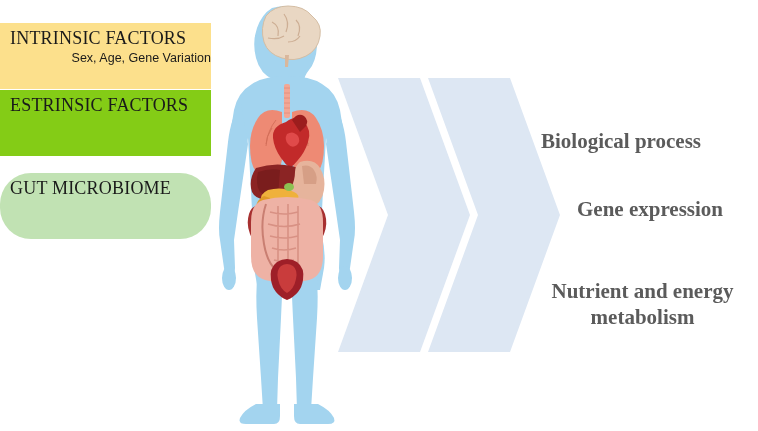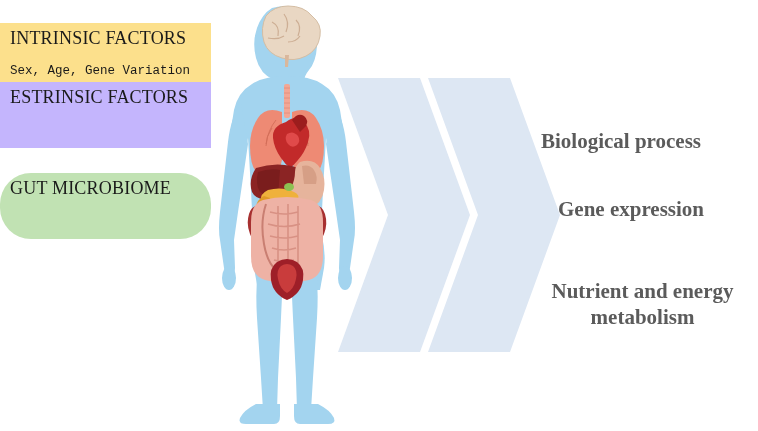--- a/index.html
+++ b/index.html
@@ -10,53 +10,54 @@
   }
   #canvas{position:relative;width:758px;height:431px;background:#fff;overflow:hidden;}
 
   
   .factor-box{
     position:absolute;left:0;
     box-sizing:border-box;
     padding:4px 0 0 10px;
   }
   #box-intrinsic{top:23px;width:211px;height:66px;background:#fce08c;}
-  #box-estrinsic{top:82px;width:211px;height:66px;background:#c4b5fd;}
+  #box-estrinsic{top:90px;width:211px;height:66px;background:#84cc16;}
   #box-microbiome{top:173px;width:211px;height:66px;background:#c1e2b3;border-radius:31px;}
 
   .factor-title{
     font-family:"Liberation Serif", serif;
     font-size:18px;
     letter-spacing:.2px;
     color:#1a1a1a;
     line-height:22px;
     white-space:nowrap;
   }
   .factor-sub{
-    font-family:Liberation Mono, monospace;
+    font-family:Liberation Sans, sans-serif;
     font-size:12.5px;
     color:#1a1a1a;
     line-height:18px;
-    margin-top:13px;
+    margin-top:0;
     white-space:nowrap;
+    text-align:right;
   }
 
   
   .outcome{
     position:absolute;
     font-family:"Liberation Serif", serif;
     font-weight:bold;
     font-size:21px;
     color:#5b5b5b;
     text-align:center;
     white-space:pre-line;
     line-height:26px;
   }
   #outcome-1{left:516px;top:128px;width:210px;}
-  #outcome-2{left:526px;top:196px;width:210px;}
+  #outcome-2{left:545px;top:196px;width:210px;}
   #outcome-3{left:525px;top:278px;width:235px;}
 
   
   #figure-svg{position:absolute;left:0;top:0;width:758px;height:431px;}
 </style>
 </head>
 <body>
 
 <div id="canvas">
 

